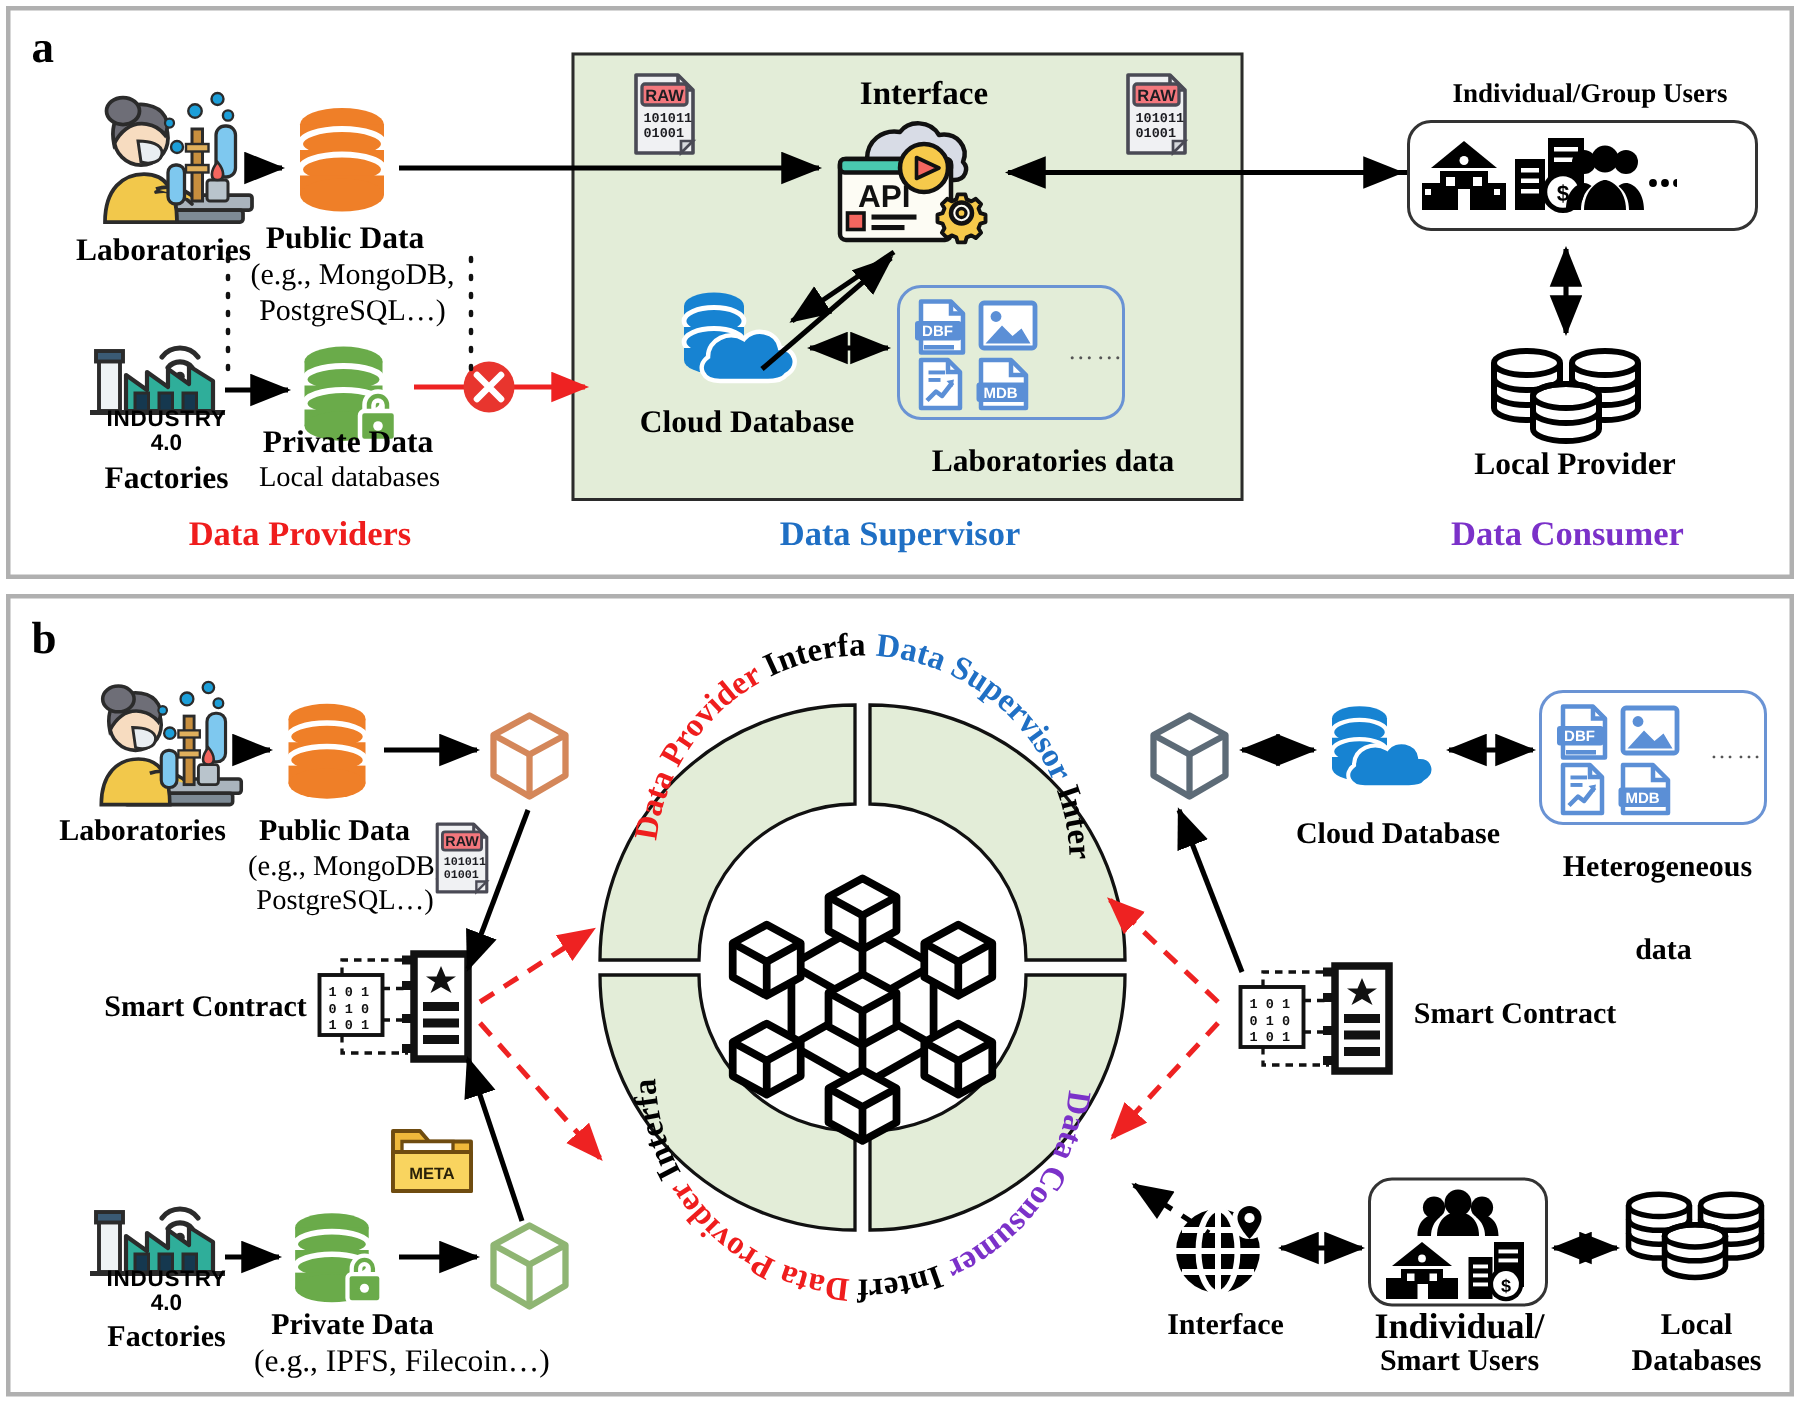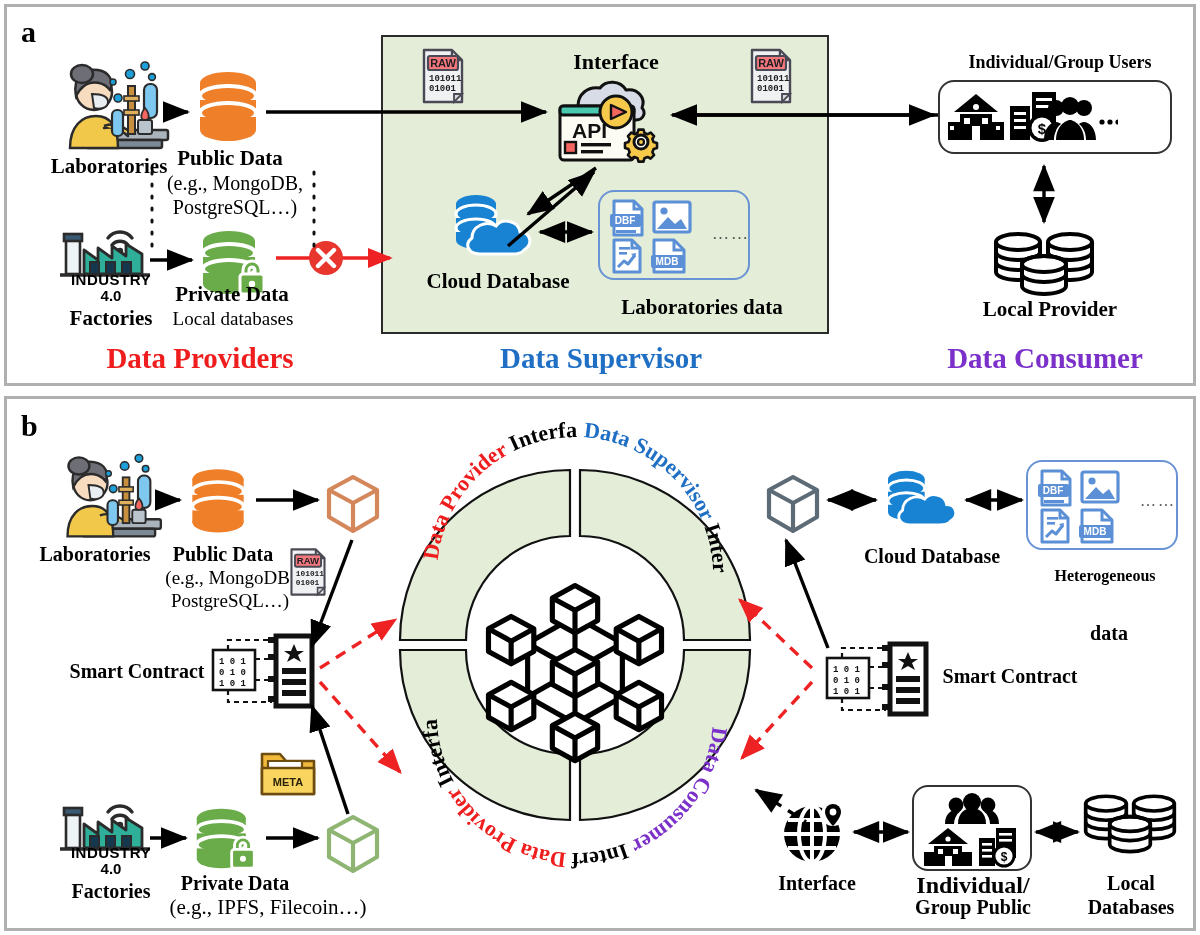--- a/index.html
+++ b/index.html
@@ -40,21 +40,21 @@
     color: #000;
     text-align: center;
     line-height: 1.12;
     white-space: pre;
   }
   .bold { font-weight: bold; }
   .role {
     position: absolute;
     font-family: "Liberation Serif", serif;
     font-weight: bold;
-    font-size: 29px;
+    font-size: 23px;
     text-align: center;
     line-height: 1;
     white-space: nowrap;
   }
 
   svg.overlay {
     position: absolute; left: 0; top: 0;
     width: 1200px; height: 935px;
     pointer-events: none;
   }
@@ -549,21 +549,21 @@
       </g>
       <g>
         <path d="M46 43 H66 L76 53 V75 H46 Z" fill="#ffffff" stroke="#5b8fd6" stroke-width="3" stroke-linejoin="round"></path>
         <path d="M66 43 V53 H76" fill="none" stroke="#5b8fd6" stroke-width="3"></path>
         <rect x="43" y="58" width="33" height="13" rx="2" fill="#5b8fd6"></rect>
         <text x="59" y="68" font-family="'Liberation Sans',sans-serif" font-size="10" font-weight="bold" fill="#ffffff" text-anchor="middle">MDB</text>
       </g>
     </svg>
   </div>
   <div class="dots" style="left:1140px; top:492px; font-size:16px;">……</div>
-  <div class="lbl bold" style="left:1010px; top:567px; width:190px; font-size:16px;">Heterogeneous</div>
+  <div class="lbl bold" style="left:1010px; top:567px; width:190px; font-size:20px;">Heterogeneous</div>
   <div class="lbl bold" style="left:1014px; top:590px; width:190px; font-size:20px;margin-top:32px;">data</div>
 
   <div class="ico" style="left:820px; top:640px; width:112px; height:78px;">
     <svg width="112" height="78" viewBox="0 0 112 78">
       <rect x="7" y="18" width="42" height="40" fill="#fff" stroke="#111" stroke-width="2.6"></rect>
       <text x="13" y="32" font-family="'Liberation Mono',monospace" font-size="9" font-weight="bold" fill="#111">1 0 1</text>
       <text x="13" y="43" font-family="'Liberation Mono',monospace" font-size="9" font-weight="bold" fill="#111">0 1 0</text>
       <text x="13" y="54" font-family="'Liberation Mono',monospace" font-size="9" font-weight="bold" fill="#111">1 0 1</text>
       <path d="M22 18 V8 H66" fill="none" stroke="#111" stroke-width="2.2" stroke-dasharray="5,4"></path>
       <path d="M22 58 V70 H66" fill="none" stroke="#111" stroke-width="2.2" stroke-dasharray="5,4"></path>
@@ -626,21 +626,21 @@
       <rect x="60" y="65" width="10" height="2.6" fill="#fff"></rect>
       <path d="M74 38 h20 v30 h-20 z" fill="#000"></path>
       <rect x="77" y="43" width="13" height="2.6" fill="#fff"></rect>
       <rect x="77" y="49" width="13" height="2.6" fill="#fff"></rect>
       <circle cx="82" cy="66" r="11.5" fill="#000"></circle>
       <circle cx="82" cy="66" r="8.6" fill="#fff"></circle>
       <text x="82" y="71" font-family="'Liberation Sans',sans-serif" font-size="12" font-weight="bold" fill="#000" text-anchor="middle">$</text>
     </svg>
   </div>
   <div class="lbl bold" style="left:902px; top:872px; width:142px; font-size:24px;">Individual/</div>
-  <div class="lbl bold" style="left:902px; top:896px; width:142px; font-size:20px;">Group Public</div>
+  <div class="lbl bold" style="left:902px; top:896px; width:142px; font-size:20px;">Smart Users</div>
 
   <div class="ico" style="left:1082px; top:790px; width:96px; height:66px;">
     <svg width="96" height="66" viewBox="0 0 104 70">
       <g fill="none" stroke="#000" stroke-width="4">
         <ellipse cx="26" cy="14" rx="22" ry="8"></ellipse>
         <path d="M4 14 v30 a22 8 0 0 0 44 0 v-30"></path>
         <path d="M4 24 a22 8 0 0 0 44 0"></path>
         <path d="M4 34 a22 8 0 0 0 44 0"></path>
         <ellipse cx="78" cy="14" rx="22" ry="8"></ellipse>
         <path d="M56 14 v30 a22 8 0 0 0 44 0 v-30"></path>

